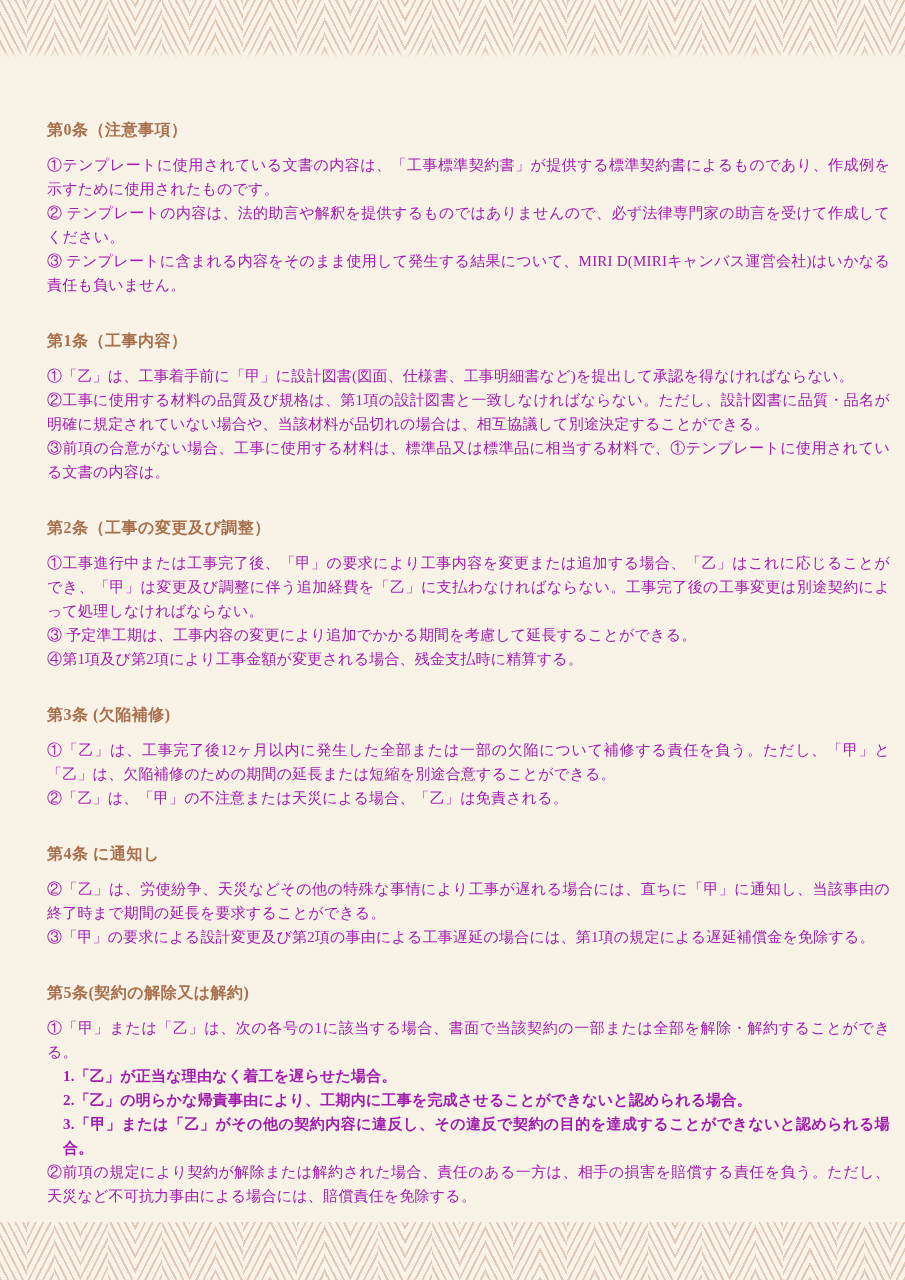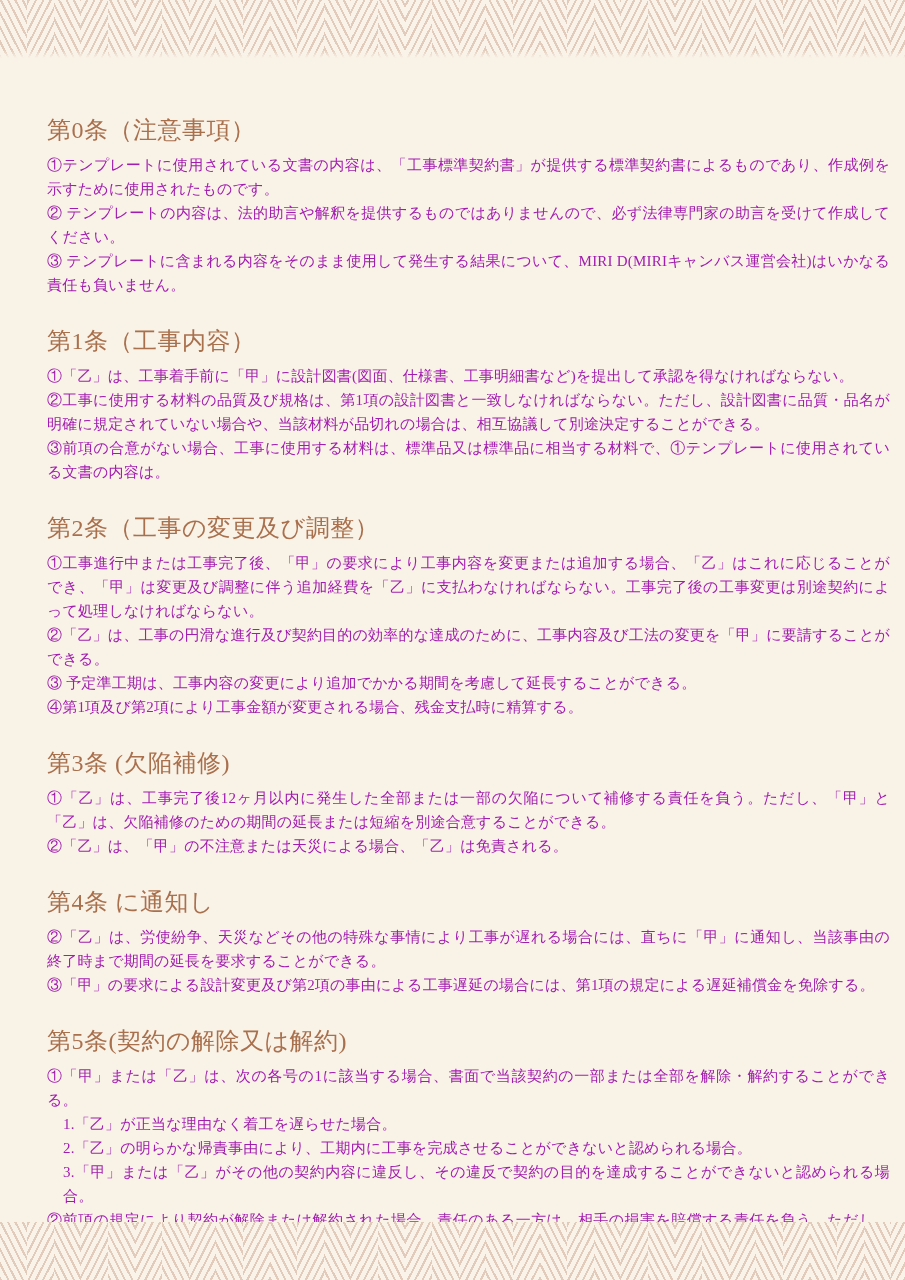--- a/index.html
+++ b/index.html
@@ -51,35 +51,35 @@
     top: 58px;
     left: 0;
     width: 905px;
     box-sizing: border-box;
     padding: 0 15px 0 47px;
   }
   section { margin: 30px 0 0 0; }
   section.first { margin-top: 58px; }
   h2 {
     margin: 0 0 9px 0;
-    font-size: 24px;
+    font-size: 16px;
     line-height: 28px;
-    font-weight: normal;
+    font-weight: bold;
     color: #a9704d;
     letter-spacing: 0.5px;
   }
   p {
     margin: 0;
     font-size: 15px;
     line-height: 24px;
     color: #a21caf;
     text-align: justify;
     letter-spacing: 0.2px;
   }
-  p.indent { padding-left: 16px; }
+  p.indent { padding-left: 16px; font-weight: bold; }
 </style>
 </head>
 <body>
 
 <div class="deco-border top">
   <div class="hatch a"></div>
   <div class="hatch b"></div>
 </div>
 
 <main class="content">
@@ -94,21 +94,20 @@
   <section>
     <h2>第1条（工事内容）</h2>
     <p>①「乙」は、工事着手前に「甲」に設計図書(図面、仕様書、工事明細書など)を提出して承認を得なければならない。</p>
     <p>②工事に使用する材料の品質及び規格は、第1項の設計図書と一致しなければならない。ただし、設計図書に品質・品名が明確に規定されていない場合や、当該材料が品切れの場合は、相互協議して別途決定することができる。</p>
     <p>③前項の合意がない場合、工事に使用する材料は、標準品又は標準品に相当する材料で、①テンプレートに使用されている文書の内容は。</p>
   </section>
 
   <section>
     <h2>第2条（工事の変更及び調整）</h2>
     <p>①工事進行中または工事完了後、「甲」の要求により工事内容を変更または追加する場合、「乙」はこれに応じることができ、「甲」は変更及び調整に伴う追加経費を「乙」に支払わなければならない。工事完了後の工事変更は別途契約によって処理しなければならない。</p>
-    <p>②「乙」は、工事の円滑な進行及び契約目的の効率的な達成のために、工事内容及び工法の変更を「甲」に要請することができる。</p>
     <p>③ 予定準工期は、工事内容の変更により追加でかかる期間を考慮して延長することができる。</p>
     <p>④第1項及び第2項により工事金額が変更される場合、残金支払時に精算する。</p>
   </section>
 
   <section>
     <h2>第3条 (欠陥補修)</h2>
     <p>①「乙」は、工事完了後12ヶ月以内に発生した全部または一部の欠陥について補修する責任を負う。ただし、「甲」と「乙」は、欠陥補修のための期間の延長または短縮を別途合意することができる。</p>
     <p>②「乙」は、「甲」の不注意または天災による場合、「乙」は免責される。</p>
   </section>
 

